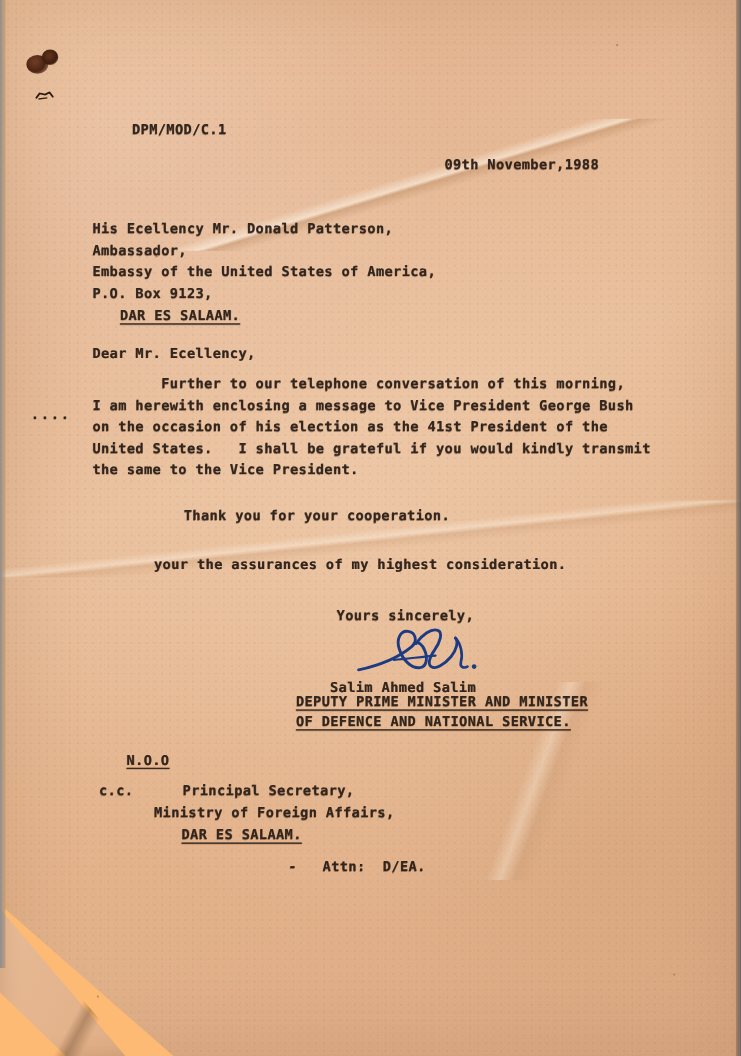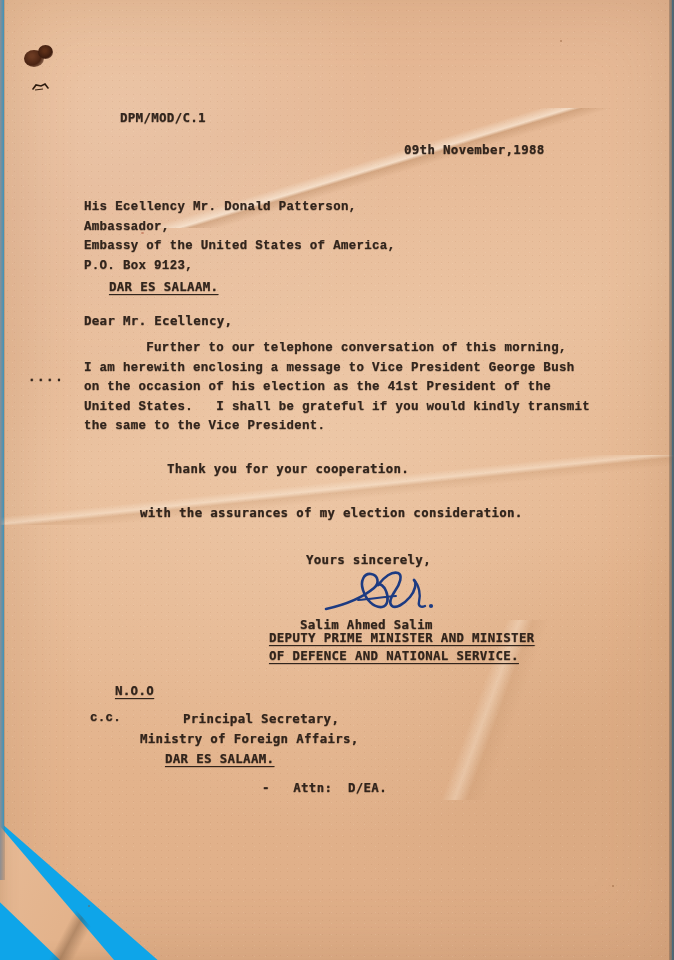--- a/index.html
+++ b/index.html
@@ -12,21 +12,21 @@
     width: 674px;
     height: 960px;
     overflow: hidden;
     font-family: "DejaVu Sans Mono", monospace;
   }
 
   #scan {
     position: relative;
     width: 674px;
     height: 960px;
-    background: #0ea5e9;
+    background: #fdba74;
     overflow: hidden;
   }
 
   
   .paper {
     position: absolute;
     left: 4px;
     top: 0;
     width: 668px;
     height: 960px;
@@ -176,21 +176,21 @@
   .body     { left: 84px;  top: 339px; }
   .thanks   { left: 140px; top: 459px; margin-left: 27px; }
   .assure   { left: 140px; top: 503px; }
   .yours    { left: 306px; top: 550px; }
   .signame  { left: 300px; top: 615px; }
   .title1   { left: 244px; top: 628px; }
   .noo      { left: 90px;  top: 681px; }
   .cc       { left: 90px;  top: 709px; text-align: right; }
   .attn     { left: 262px; top: 778px; }
 
-  .body, .addr, .cc { line-height: 19.6px; font-family: Liberation Mono, monospace; }
+  .body, .addr, .cc { line-height: 19.6px; }
 
   
   .sig {
     position: absolute;
     left: 318px;
     top: 565px;
     width: 130px;
     height: 55px;
     pointer-events: none;
   }
@@ -236,21 +236,21 @@
 
     <div class="t dots">....</div>
 
     <div class="t body">        Further to our telephone conversation of this morning,
 I am herewith enclosing a message to Vice President George Bush
 on the occasion of his election as the 41st President of the
 United States.   I shall be grateful if you would kindly transmit
 the same to the Vice President.</div>
 
     <div class="t thanks">Thank you for your cooperation.</div>
-    <div class="t assure">with the assurances of my election consideration.</div>
+    <div class="t assure">your the assurances of my highest consideration.</div>
     <div class="t yours">Yours sincerely,</div>
 
     <div class="sig">
       <svg width="130" height="55" viewBox="0 0 130 55">
         <g fill="none" stroke="#1d3b82" stroke-linecap="round" stroke-linejoin="round">
           <path d="M8 44 C 26 40, 44 33, 56 23 C 62 18, 60 10, 53 9 C 46 8, 42 16, 45 25 C 48 35, 56 43, 64 42 C 70 41, 71 33, 68 26 C 66 21, 62 18, 60 20" stroke-width="2.6"></path>
           <path d="M60 20 C 66 12, 74 6, 80 8 C 85 10, 82 19, 77 26 C 73 32, 70 38, 74 41 C 78 44, 86 39, 92 32 C 97 26, 99 18, 96 15" stroke-width="2.6"></path>
           <path d="M96 15 C 101 20, 103 30, 101 37 C 100 41, 103 43, 107 41" stroke-width="2.4"></path>
           <path d="M40 35 C 52 34, 66 32, 78 31" stroke-width="1.9"></path>
           <circle cx="113" cy="41" r="2.1" fill="#1d3b82" stroke="none"></circle>
@@ -258,21 +258,21 @@
       </svg>
     </div>
 
     <div class="t signame">Salim Ahmed Salim</div>
     <div class="t u title1">DEPUTY PRIME MINISTER AND MINISTER</div>
     <div class="t u" style="left:244px;top:646px;">OF DEFENCE AND NATIONAL SERVICE.</div>
 
     <div class="t u noo">N.O.O</div>
 
     <div class="t cc">c.c.</div>
-    <div class="t" style="left:140px;top:709px;padding-left:43px;">Principal Secretary,</div>
+    <div class="t" style="left:123px;top:709px;padding-left:43px;">Principal Secretary,</div>
     <div class="t" style="left:140px;top:729px;">Ministry of Foreign Affairs,</div>
     <div class="t u" style="left:140px;top:749px;">DAR ES SALAAM.</div>
 
     <div class="t attn">-   Attn:  D/EA.</div>
 
   </div>
 
   <div class="fold">
     <div class="fold-flap"></div>
     <div class="fold-shadow"></div>

